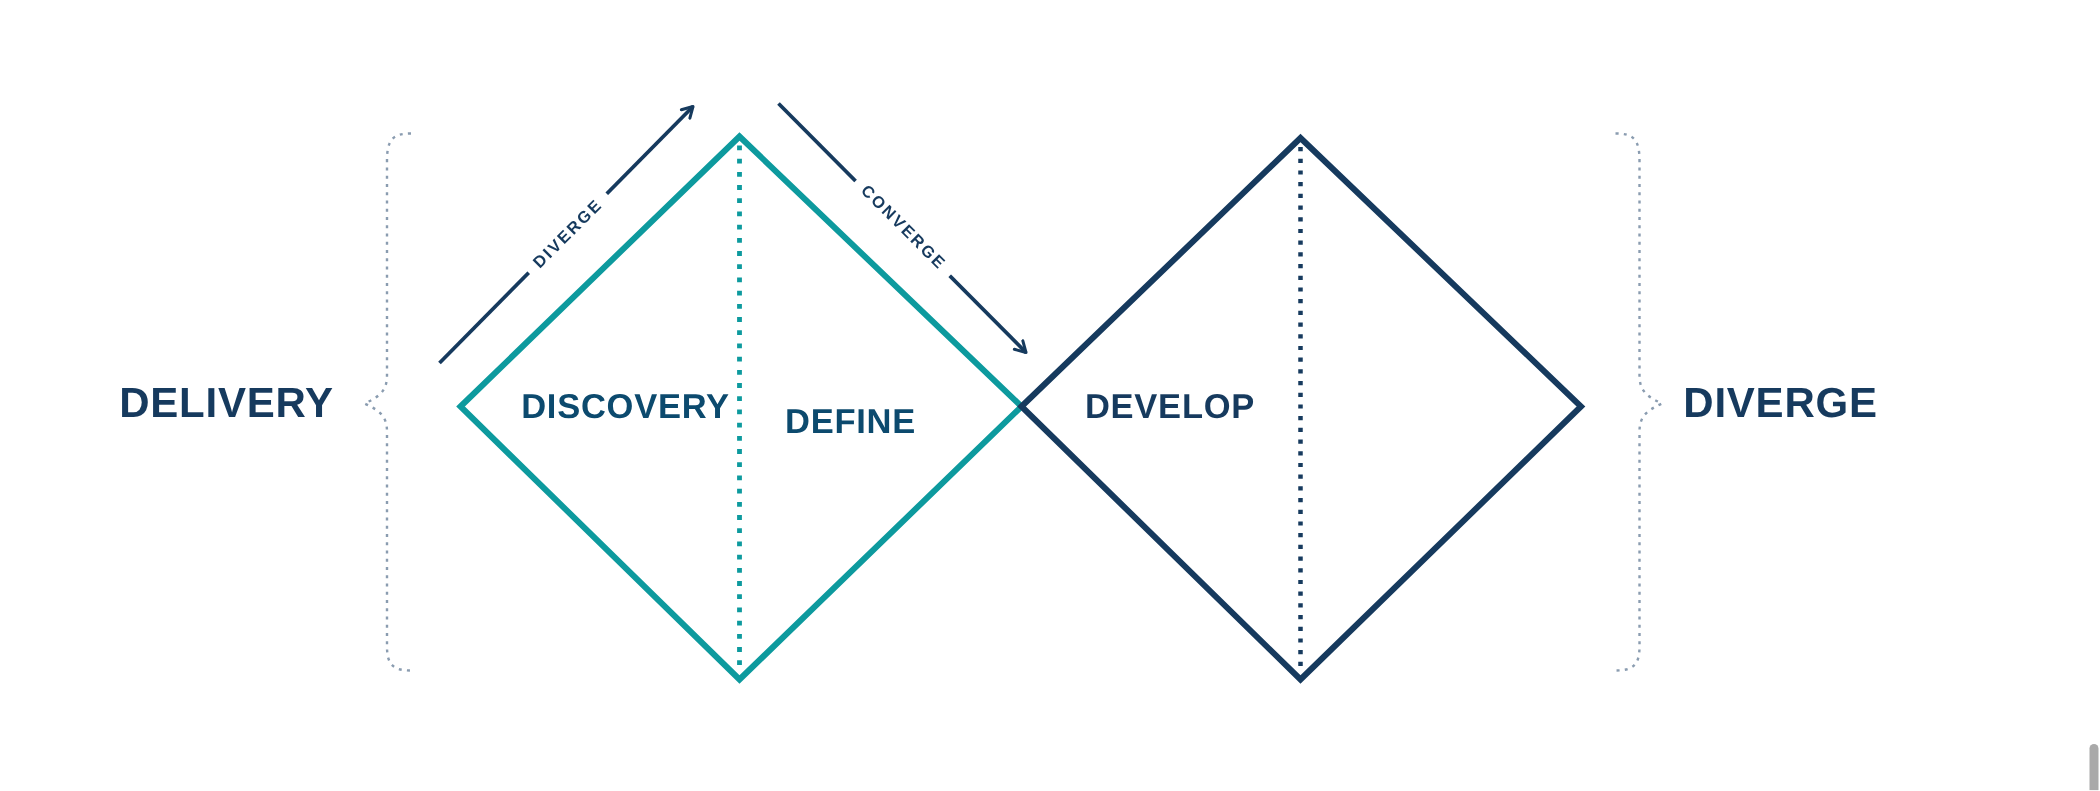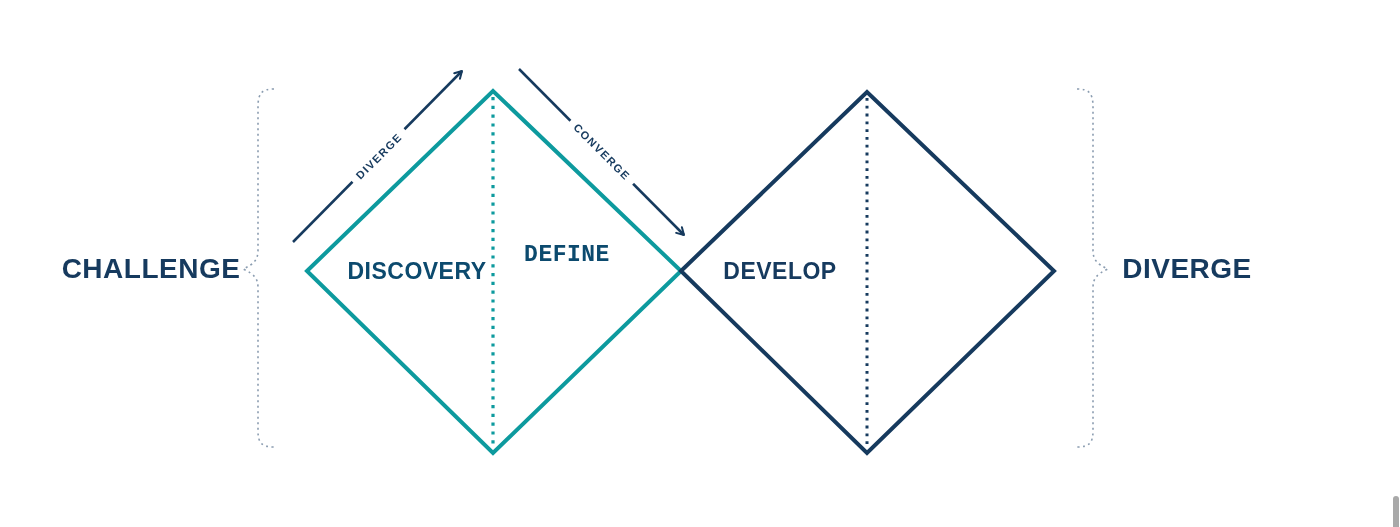--- a/index.html
+++ b/index.html
@@ -80,27 +80,27 @@
 
     <polygon points="681,271 867,92 1054,271 867,453" fill="none" stroke-width="4" stroke-linejoin="miter" stroke="#163a5e"></polygon>
 
     <line x1="867" y1="98" x2="867" y2="449" stroke-width="3" stroke-dasharray="2.8 5" stroke="#163a5e"></line>
 
     <line x1="293" y1="242" x2="462" y2="71" stroke-width="2.5" marker-end="url(#arrowhead)" stroke="#163a5e"></line>
 
     <line x1="519" y1="69" x2="684" y2="235" stroke-width="2.5" marker-end="url(#arrowhead)" stroke="#163a5e"></line>
   </svg>
 
-  <div class="label big" id="challenge-label" style="left:151px; top:269px;">CHALLENGE</div>
+  <div class="label big" id="challenge-label" style="left:151px; top:269px;">DELIVERY</div>
 
   <div class="label big" id="outcome-label" style="left:1187px; top:269px;">DIVERGE</div>
 
   <div class="label phase teal-text" style="left:417px; top:271px;">DISCOVERY</div>
 
-  <div class="label phase teal-text" style="left:567px; top:255px;font-family:Liberation Mono, monospace;">DEFINE</div>
+  <div class="label phase teal-text" style="left:567px; top:281px;">DEFINE</div>
 
   <div class="label phase navy-text" style="left:780px; top:271px;">DEVELOP</div>
 
 
   <div class="label arrow-caption" id="diverge-label" style="left:379px; top:156px;">DIVERGE</div>
 
   <div class="label arrow-caption" id="converge-label" style="left:602px; top:152px;">CONVERGE</div>
 
   <div class="scrollbar-thumb"></div>
 </div>

